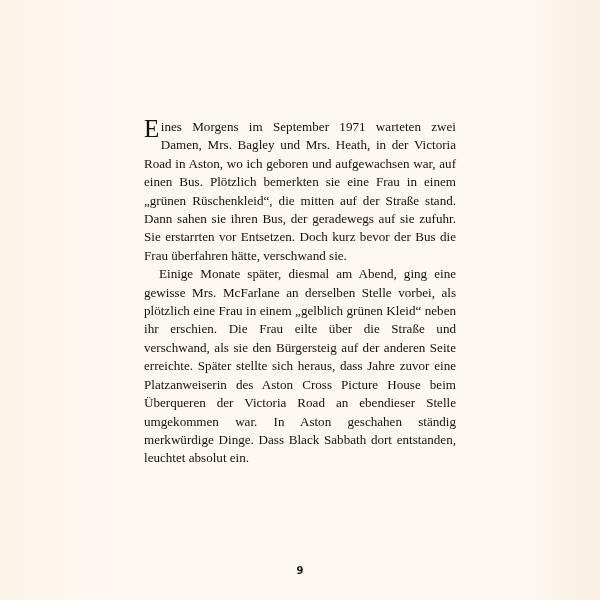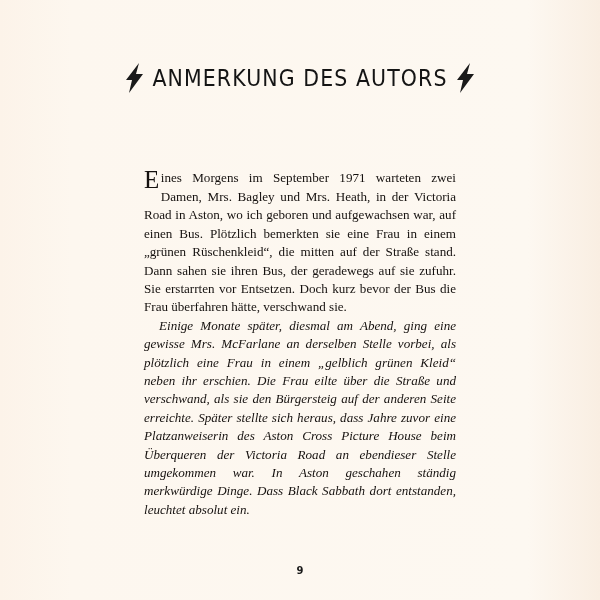--- a/index.html
+++ b/index.html
@@ -59,21 +59,20 @@
     margin: 0;
     font-size: 13.1px;
     line-height: 18.4px;
     text-align: justify;
     text-justify: inter-word;
     hyphens: none;
     color: #15110f;
   }
   p + p {
     text-indent: 15px;
-    font-style: italic;
   }
   .dropcap {
     float: left;
     font-size: 25px;
     line-height: 19px;
     padding-right: 1.5px;
     padding-top: 1px;
     font-family: "Liberation Serif", serif;
   }
   
@@ -89,33 +88,20 @@
     color: #1a1a1a;
   }
 </style>
 </head>
 <body>
 
 <div class="page">
 
   <div class="content">
 
-    <div class="heading-row">
-      <span class="bolt">
-        <svg width="17" height="30" viewBox="0 0 17 30" xmlns="http://www.w3.org/2000/svg">
-          <polygon points="13,0 0,17 6,17 3,30 17,11 10,11" fill="#1a1a1a"></polygon>
-        </svg>
-      </span>
-      <h1 class="chapter-title">ANMERKUNG DES AUTORS</h1>
-      <span class="bolt">
-        <svg width="17" height="30" viewBox="0 0 17 30" xmlns="http://www.w3.org/2000/svg">
-          <polygon points="13,0 0,17 6,17 3,30 17,11 10,11" fill="#1a1a1a"></polygon>
-        </svg>
-      </span>
-    </div>
 
     <div class="body-text">
       <p><span class="dropcap">E</span><span>ines Morgens im September 1971 warteten zwei Damen, Mrs. Bagley und Mrs. Heath, in der Victoria Road in Aston, wo ich geboren und aufgewachsen war, auf einen Bus. Plötzlich bemerkten sie eine Frau in einem „grünen Rüschenkleid“, die mitten auf der Straße stand. Dann sahen sie ihren Bus, der geradewegs auf sie zufuhr. Sie erstarrten vor Entsetzen. Doch kurz bevor der Bus die Frau überfahren hätte, verschwand sie.</span></p>
       <p><span>Einige Monate später, diesmal am Abend, ging eine gewisse Mrs. McFarlane an derselben Stelle vorbei, als plötzlich eine Frau in einem „gelblich grünen Kleid“ neben ihr erschien. Die Frau eilte über die Straße und verschwand, als sie den Bürgersteig auf der anderen Seite erreichte. Später stellte sich heraus, dass Jahre zuvor eine Platzanweiserin des Aston Cross Picture House beim Überqueren der Victoria Road an ebendieser Stelle umgekommen war. In Aston geschahen ständig merkwürdige Dinge. Dass Black Sabbath dort entstanden, leuchtet absolut ein.</span></p>
     </div>
 
   </div>
 
   <div class="folio">9</div>
 

